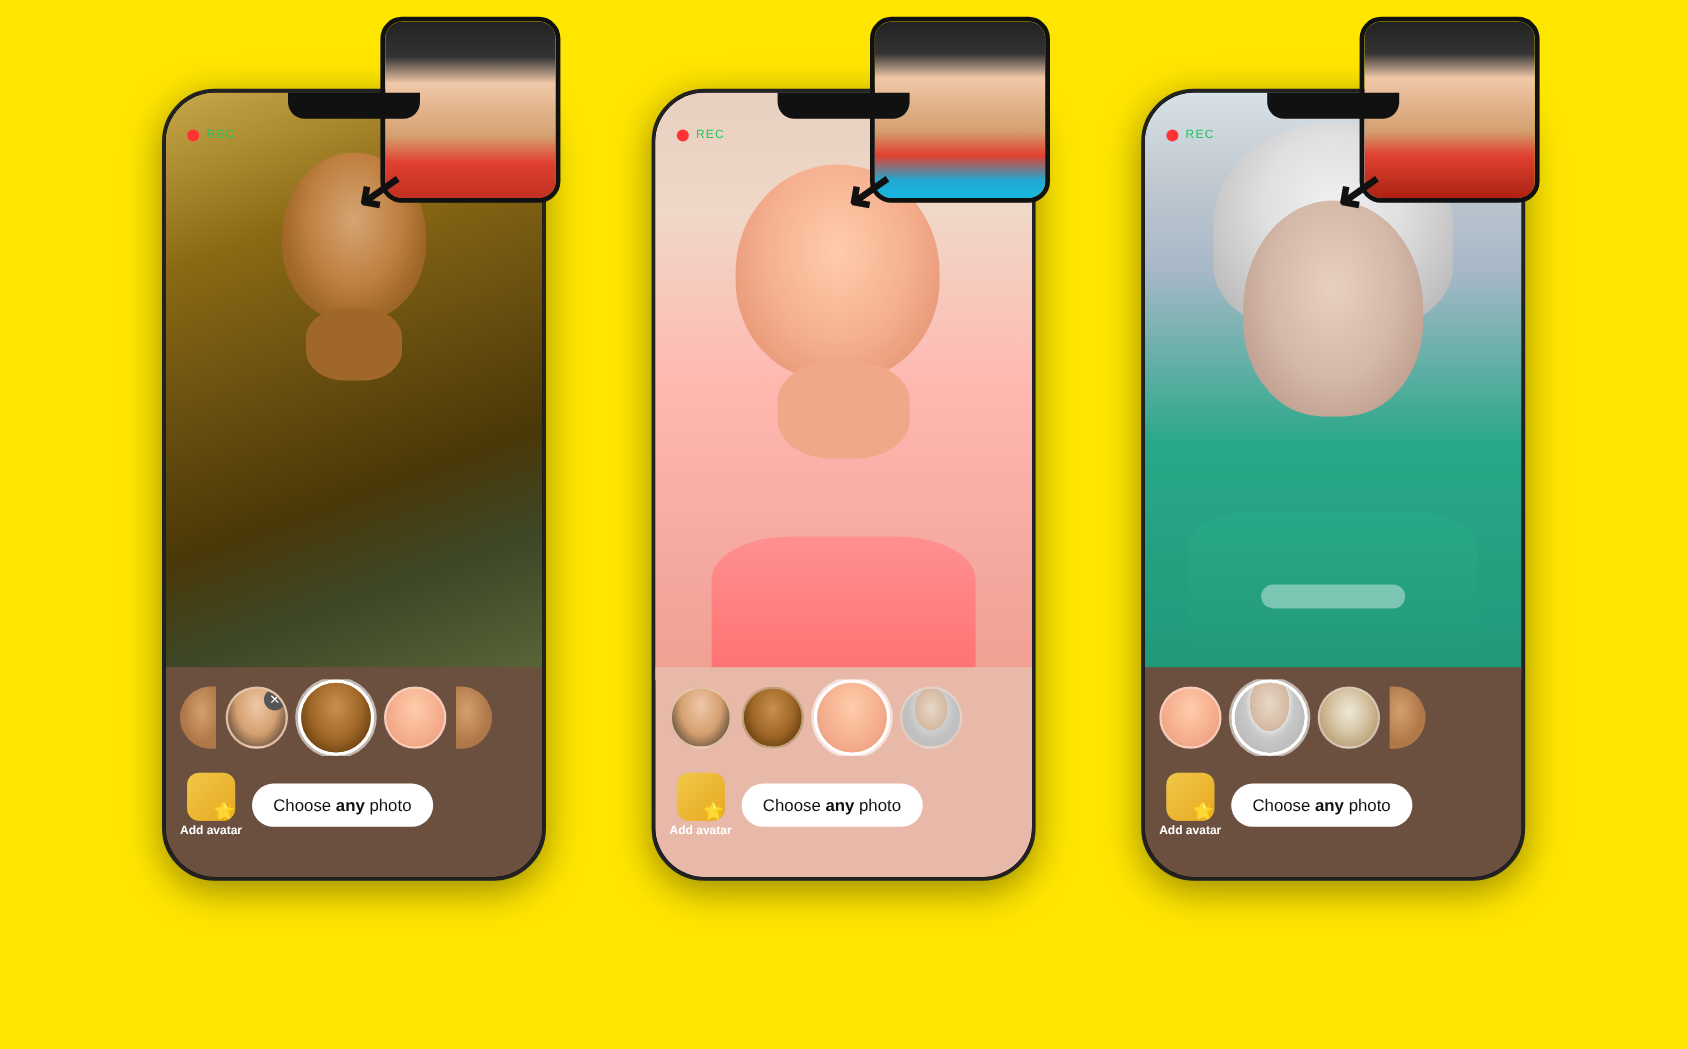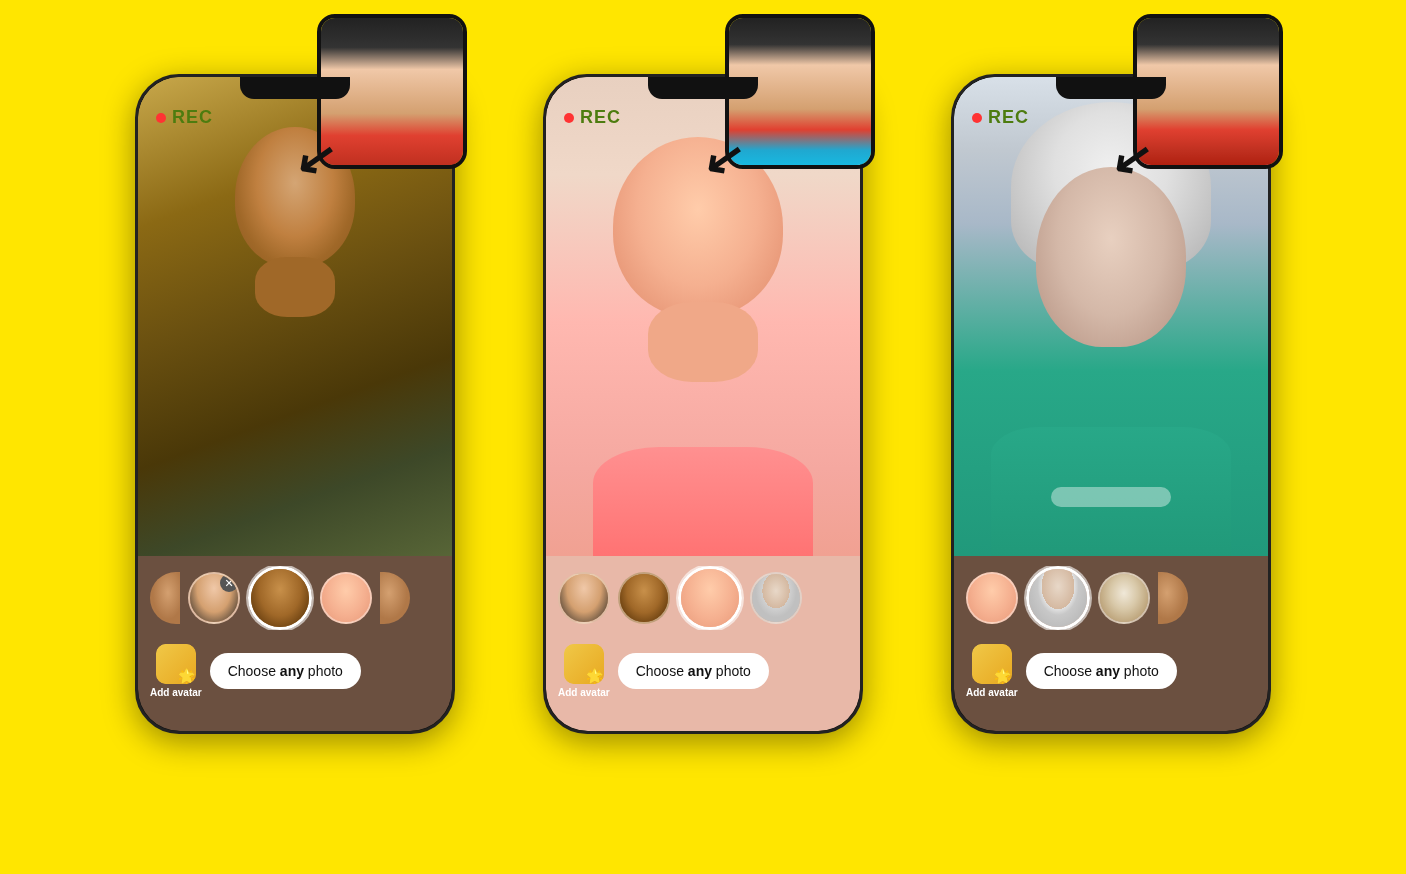--- a/index.html
+++ b/index.html
@@ -103,23 +103,23 @@
     }
 
     .rec-dot {
       width: 10px;
       height: 10px;
       border-radius: 50%;
       background: #FF3333;
     }
 
     .rec-text {
-      font-size: 18px;
-      font-weight: 700;
-      color: #4d7c0f;
+      font-size: 10px;
+      font-weight: 400;
+      color: #22c55e;
       letter-spacing: 1px;
     }
 
     
     .main-photo {
       width: 100%;
       height: 490px;
       background: #888;
       position: relative;
       overflow: hidden;

